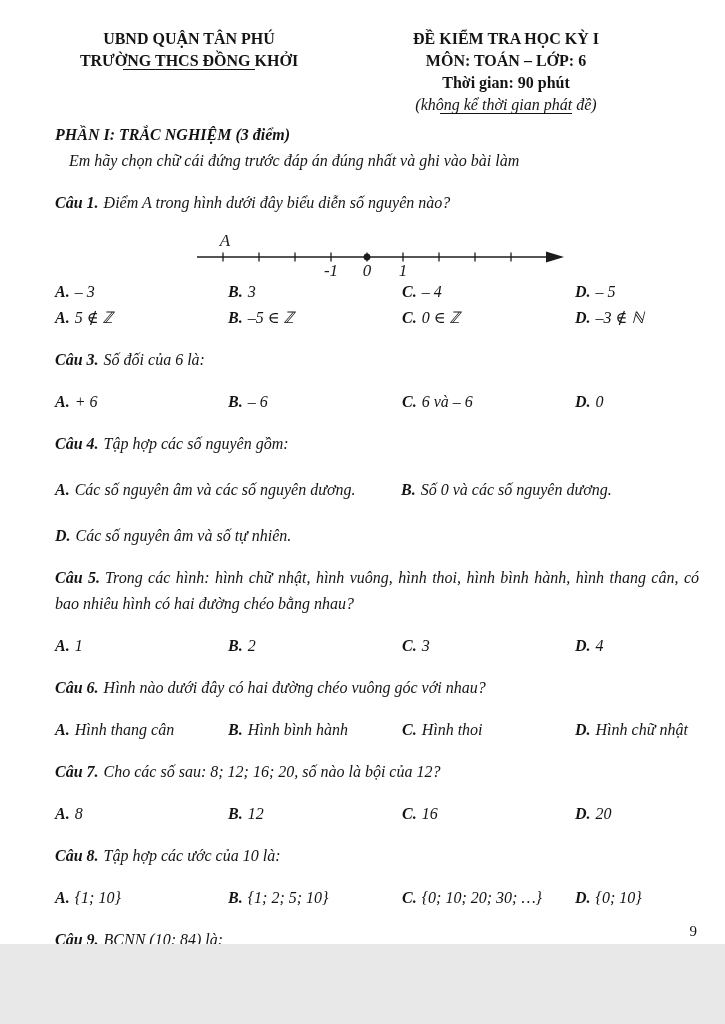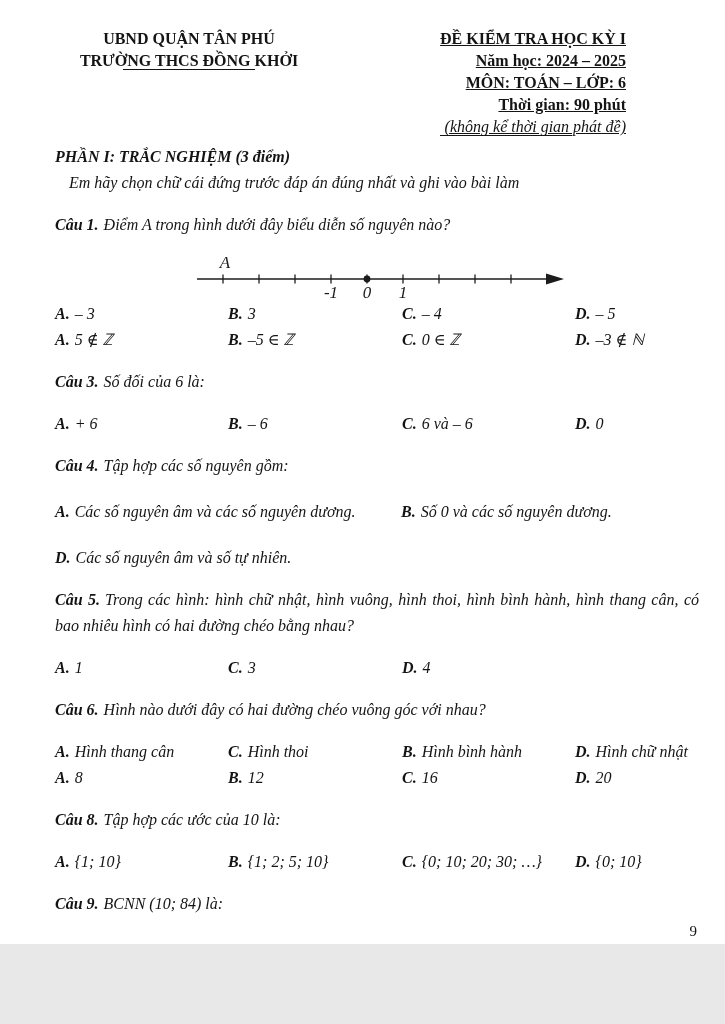--- a/index.html
+++ b/index.html
@@ -9,21 +9,21 @@
     margin: 0 auto;
     background: #ffffff;
     color: #141414;
     font-family: "Liberation Serif", "DejaVu Serif", serif;
     font-size: 16px;
     overflow: hidden;
   }
   
   .header { display: flex; padding-top: 28px; line-height: 22px; }
   .hdr-left  { margin-left: 76px; width: 226px; text-align: center; font-weight: bold; }
-  .hdr-right { margin-left: 84px; width: 240px; text-align: right; text-decoration: underline; }
+  .hdr-right { margin-left: 84px; width: 240px; text-align: center; }
   .hdr-right .b { font-weight: bold; }
   .hdr-right .i { font-style: italic; }
   .partial-underline {
     width: 132px; height: 0;
     border-top: 1.5px solid #141414;
     margin: -3px auto 1.5px;
   }
   
   .content { padding: 6px 26px 0 55px; line-height: 26px; font-style: italic; }
   .sec-title { font-weight: bold; }
@@ -47,21 +47,20 @@
 <div class="page">
 
   <div class="header">
     <div class="hdr-left">
       <div>UBND QUẬN TÂN PHÚ</div>
       <div>TRƯỜNG THCS ĐỒNG KHỞI</div>
       <div class="partial-underline"></div>
     </div>
     <div class="hdr-right">
       <div class="b">ĐỀ KIỂM TRA HỌC KỲ I</div>
-      <div class="b">Năm học: 2024 – 2025</div>
       <div class="b">MÔN: TOÁN – LỚP: 6</div>
       <div class="b">Thời gian: 90 phút</div>
       <div class="i">(không kể thời gian phát đề)</div>
       <div class="partial-underline"></div>
     </div>
   </div>
 
   <div class="content">
 
     <div class="sec-title">PHẦN I: TRẮC NGHIỆM (3 điểm)</div>
@@ -117,32 +116,34 @@
       <span class="opt"><b>A.</b><span>Các số nguyên âm và các số nguyên dương.</span></span>
       <span class="opt"><b>B.</b><span>Số 0 và các số nguyên dương.</span></span>
     </div>
     <div class="opts opts2">
       <span class="opt"><b>D.</b><span>Các số nguyên âm và số tự nhiên.</span></span>
     </div>
 
     <p class="q"><b>Câu 5.</b><span>Trong các hình: hình chữ nhật, hình vuông, hình thoi, hình bình hành, hình thang cân, có bao nhiêu hình có hai đường chéo bằng nhau?</span></p>
     <div class="opts opts4">
       <span class="opt"><b>A.</b><span>1</span></span>
+      <span class="opt"><b>B.</b><span>2</span></span>
       <span class="opt"><b>C.</b><span>3</span></span>
       <span class="opt"><b>D.</b><span>4</span></span>
     </div>
 
     <p class="q"><b>Câu 6.</b><span>Hình nào dưới đây có hai đường chéo vuông góc với nhau?</span></p>
     <div class="opts opts4">
       <span class="opt"><b>A.</b><span>Hình thang cân</span></span>
+      <span class="opt"><b>B.</b><span>Hình bình hành</span></span>
       <span class="opt"><b>C.</b><span>Hình thoi</span></span>
-      <span class="opt"><b>B.</b><span>Hình bình hành</span></span>
       <span class="opt"><b>D.</b><span>Hình chữ nhật</span></span>
     </div>
 
+    <p class="q"><b>Câu 7.</b><span>Cho các số sau: 8; 12; 16; 20, số nào là bội của 12?</span></p>
     <div class="opts opts4">
       <span class="opt"><b>A.</b><span>8</span></span>
       <span class="opt"><b>B.</b><span>12</span></span>
       <span class="opt"><b>C.</b><span>16</span></span>
       <span class="opt"><b>D.</b><span>20</span></span>
     </div>
 
     <p class="q"><b>Câu 8.</b><span>Tập hợp các ước của 10 là:</span></p>
     <div class="opts opts4">
       <span class="opt"><b>A.</b><span>{1; 10}</span></span>

